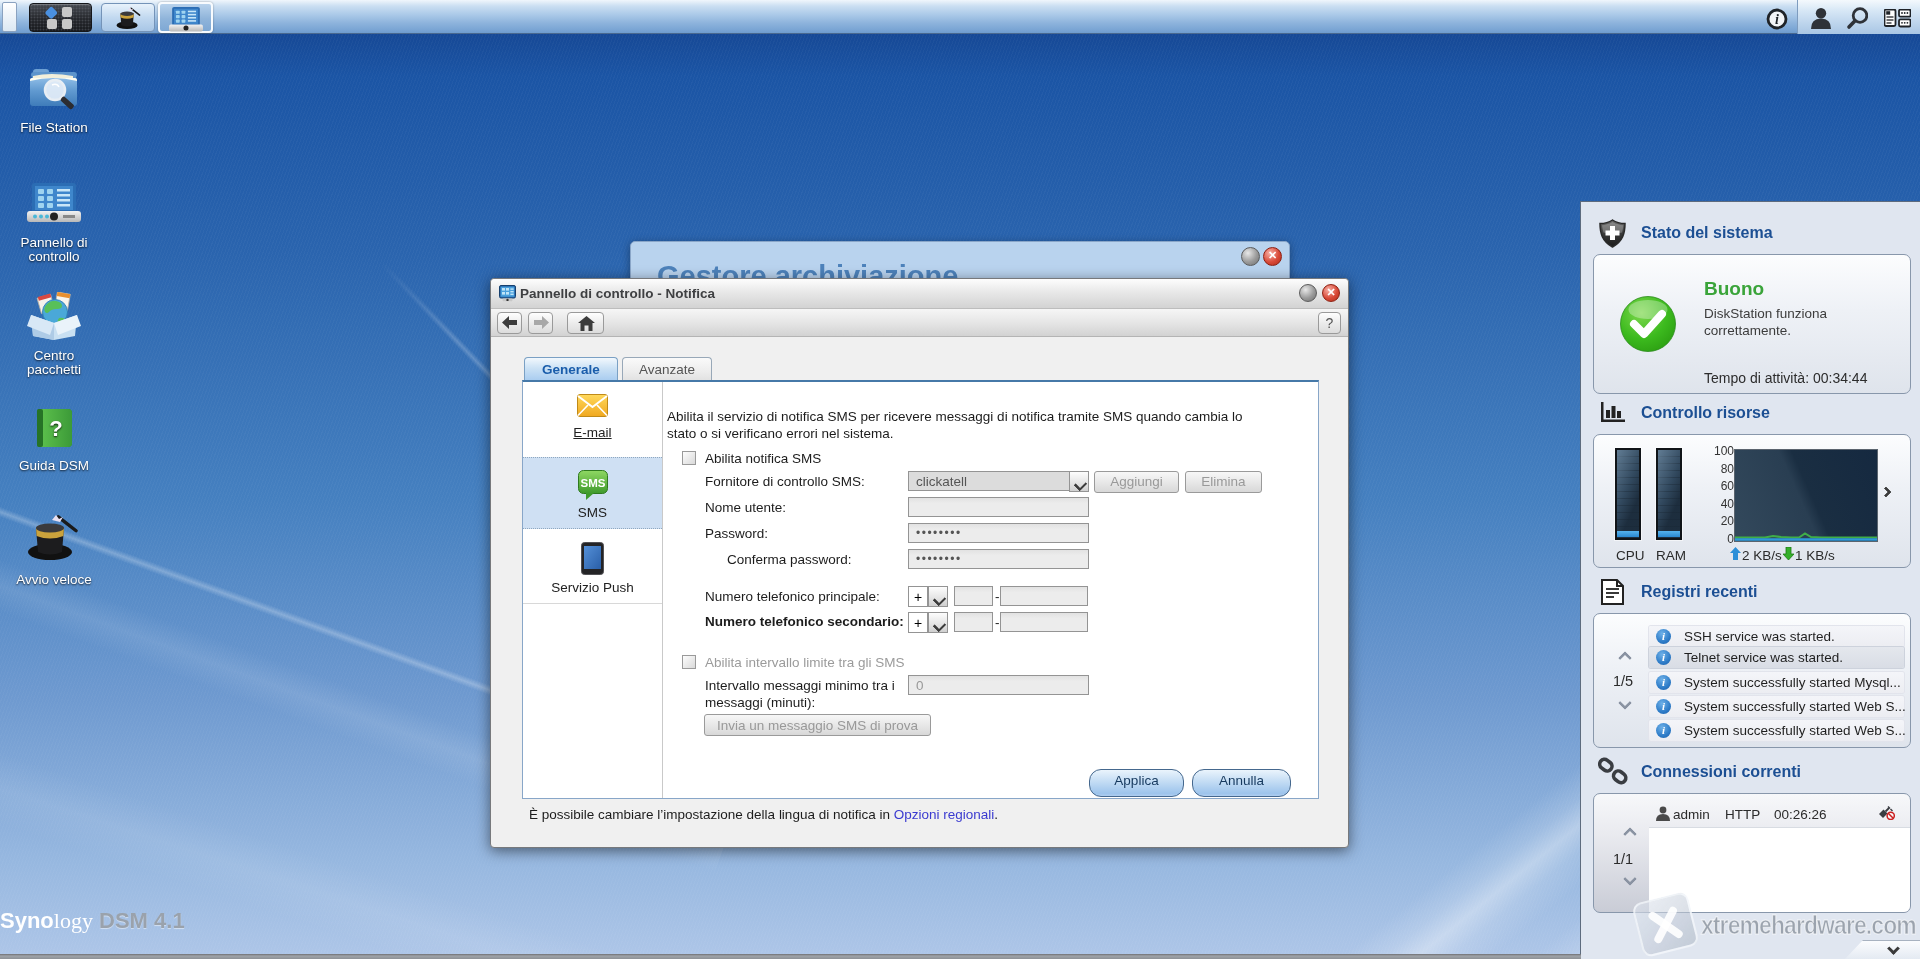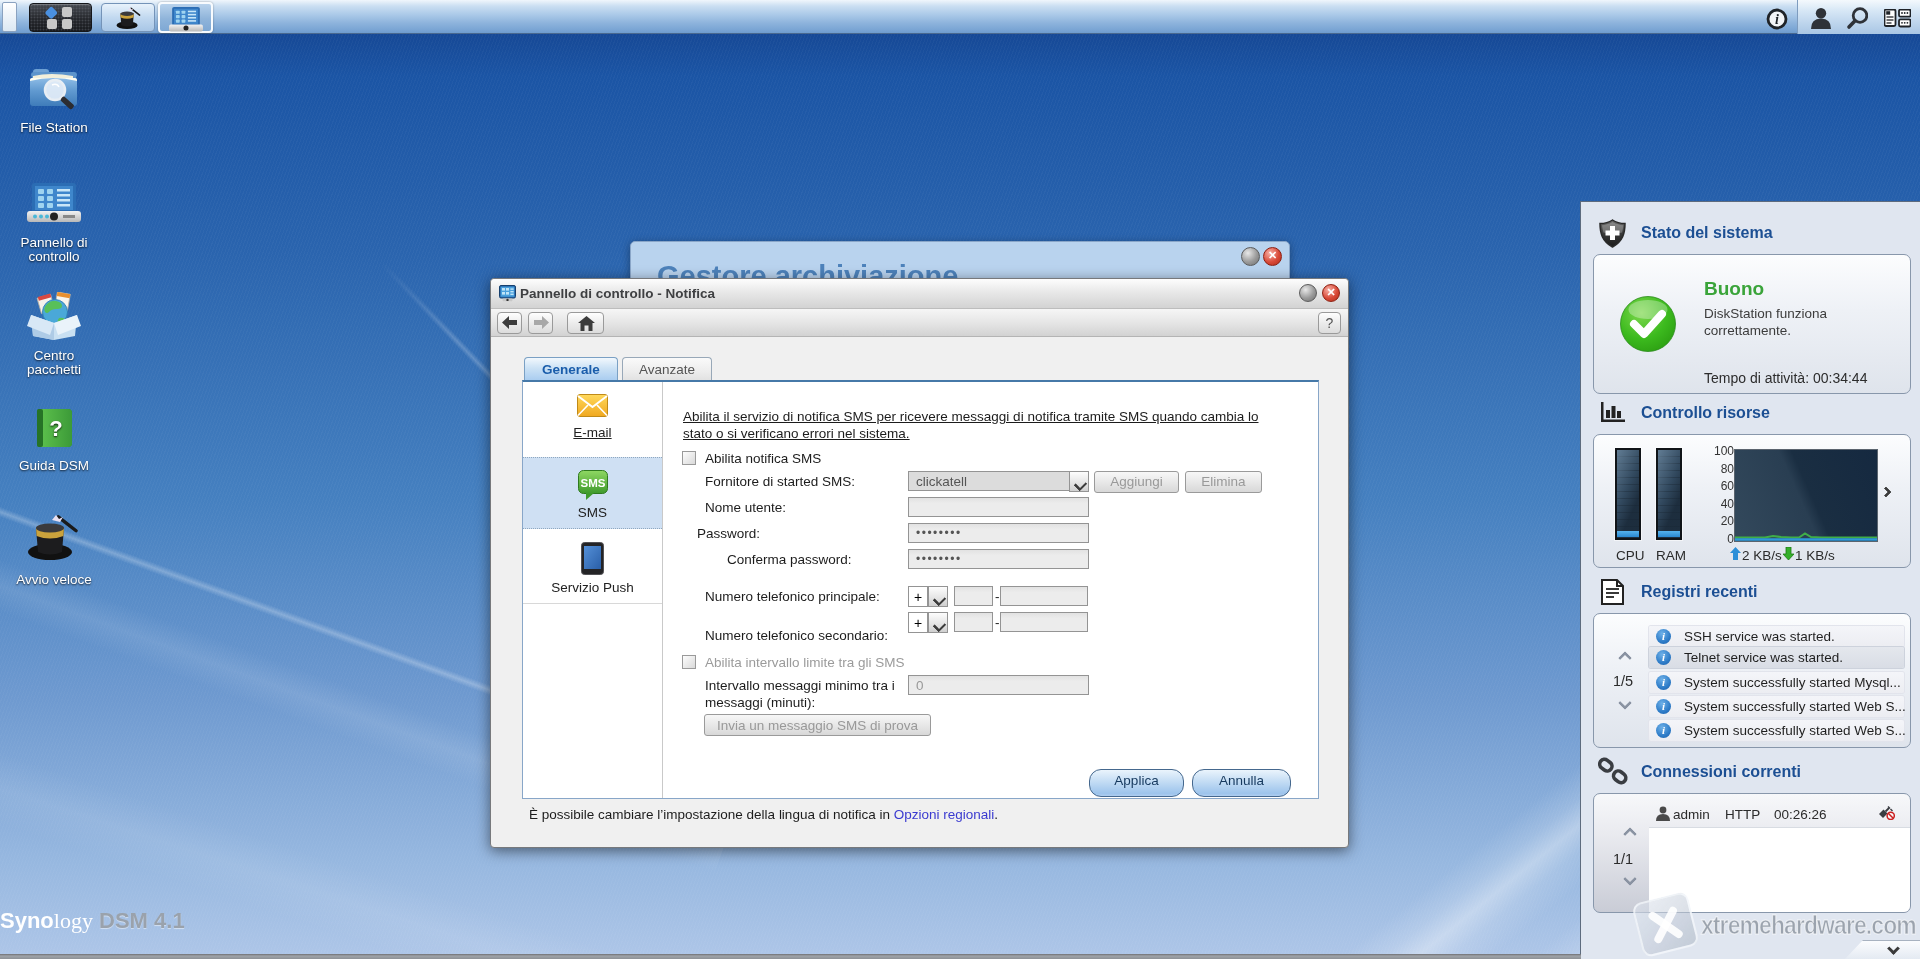--- a/index.html
+++ b/index.html
@@ -313,41 +313,41 @@
                 <stop offset="0" stop-color="#5490d8"></stop>
                 <stop offset="1" stop-color="#2a5fa8"></stop>
               </linearGradient>
             </defs>
         </svg>
         <div style="margin-top:5px;">Servizio Push</div>
       </div>
     </div>
       <div style="position:absolute; left:0; top:221px; width:139px; border-top:1px solid #d8d8d8;"></div>
 
-    <div class="flabel" style="left:160px; top:26px; width:585px; line-height:17px;text-decoration:underline;">Abilita il servizio di notifica SMS per ricevere messaggi di notifica tramite SMS quando cambia lo stato o si verificano errori nel sistema.</div>
+    <div class="flabel" style="left:144px; top:26px; width:585px; line-height:17px;">Abilita il servizio di notifica SMS per ricevere messaggi di notifica tramite SMS quando cambia lo stato o si verificano errori nel sistema.</div>
     <div class="cb" style="left:159px; top:69px;"></div>
     <div class="flabel" style="left:182px; top:69px;">Abilita notifica SMS</div>
-    <div class="flabel" style="left:182px; top:92px;">Fornitore di started SMS:</div>
+    <div class="flabel" style="left:182px; top:92px;">Fornitore di controllo SMS:</div>
     <div class="field" style="left:385px; top:89px; width:181px; background:#dcdcdc; color:#555; font-size:13.5px; line-height:19px; padding-left:7px;">clickatell</div>
     <div class="selarrow" style="left:546px; top:89px;"></div>
     <div class="btn" style="left:571px; top:89px; width:85px; padding-top:2px;">Aggiungi</div>
     <div class="btn" style="left:662px; top:89px; width:77px; padding-top:2px;">Elimina</div>
     <div class="flabel" style="left:182px; top:118px;">Nome utente:</div>
     <div class="field" style="left:385px; top:115px; width:181px;"></div>
-    <div class="flabel" style="left:174px; top:144px;">Password:</div>
+    <div class="flabel" style="left:182px; top:144px;">Password:</div>
     <div class="field dots" style="left:385px; top:141px; width:181px;">••••••••</div>
     <div class="flabel" style="left:182px; top:170px;margin-left:22px;">Conferma password:</div>
     <div class="field dots" style="left:385px; top:167px; width:181px;">••••••••</div>
     <div class="flabel" style="left:182px; top:207px;">Numero telefonico principale:</div>
     <div class="fieldw" style="left:385px; top:204px; width:20px; font-size:14px; padding:2px 0 0 5px;">+</div>
     <div class="selarrow" style="left:405px; top:204px;"></div>
     <div class="field" style="left:431px; top:204px; width:39px;"></div>
     <div class="flabel" style="left:472px; top:207px;">-</div>
     <div class="field" style="left:477px; top:204px; width:88px;"></div>
-    <div class="flabel" style="left:182px; top:246px;">Numero telefonico secondario:</div>
+    <div class="flabel" style="left:182px; top:232px;font-weight:bold;">Numero telefonico secondario:</div>
     <div class="fieldw" style="left:385px; top:230px; width:20px; font-size:14px; padding:2px 0 0 5px;">+</div>
     <div class="selarrow" style="left:405px; top:230px;"></div>
     <div class="field" style="left:431px; top:230px; width:39px;"></div>
     <div class="flabel" style="left:472px; top:233px;">-</div>
     <div class="field" style="left:477px; top:230px; width:88px;"></div>
     <div class="cb" style="left:159px; top:273px;"></div>
     <div class="flabel gray" style="left:182px; top:273px;">Abilita intervallo limite tra gli SMS</div>
     <div class="flabel" style="left:182px; top:295px; width:210px; line-height:17px;">Intervallo messaggi minimo tra i messaggi (minuti):</div>
     <div class="field" style="left:385px; top:293px; width:181px; color:#999; font-size:13.5px; line-height:19px; padding-left:7px;">0</div>
     <div class="btn" style="left:181px; top:332px; width:227px; padding-top:3px;">Invia un messaggio SMS di prova</div>

